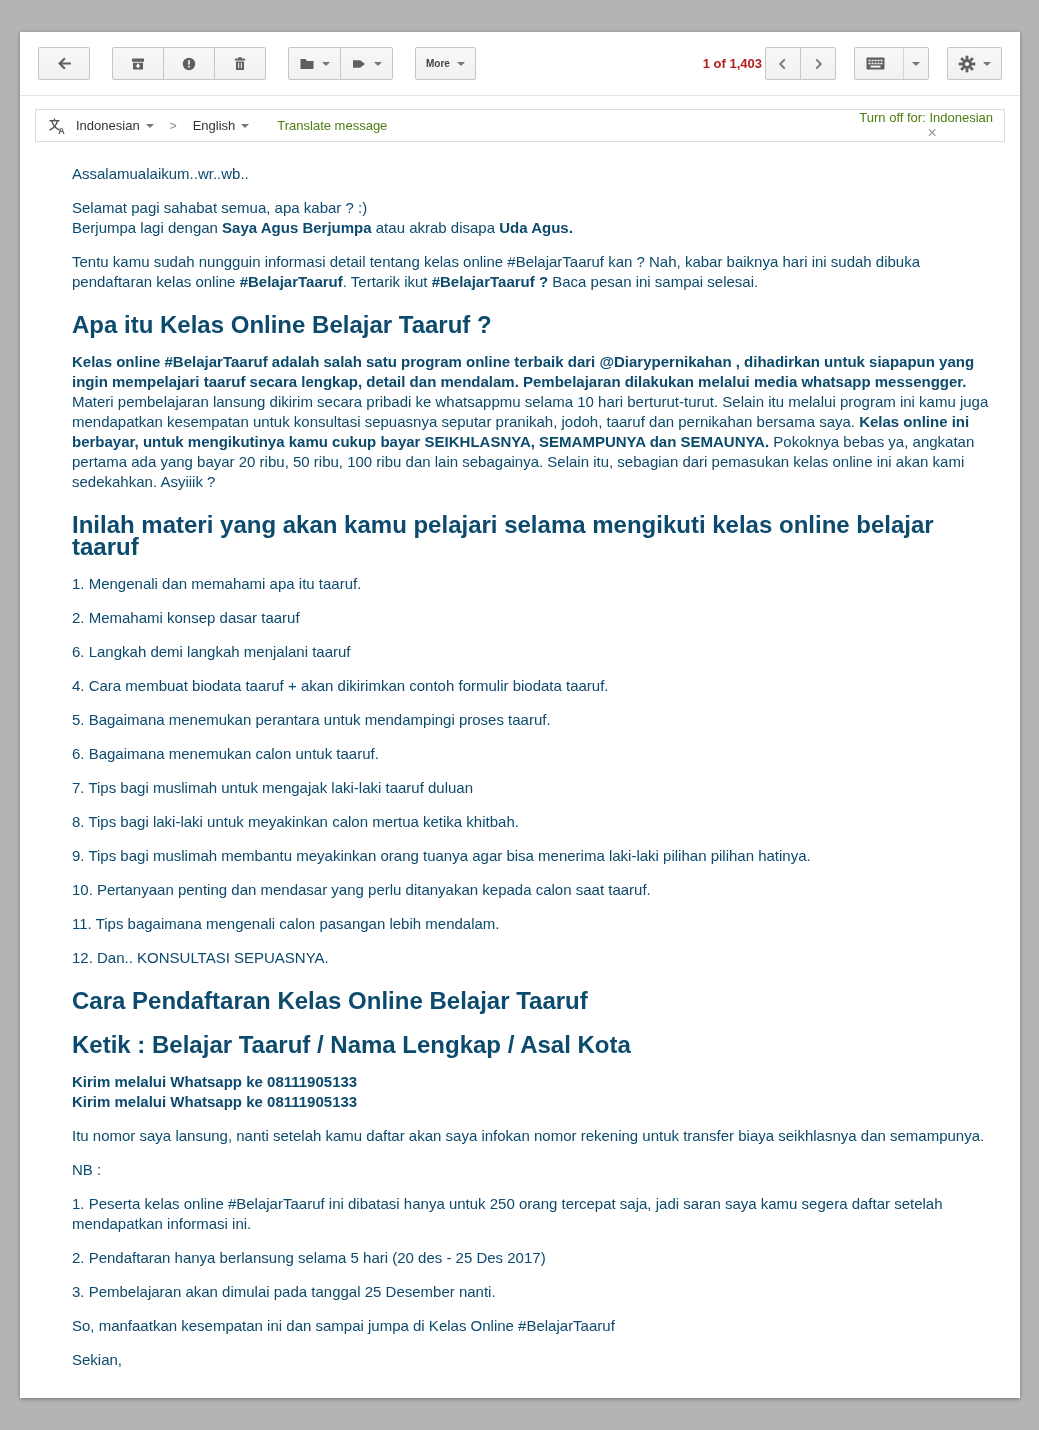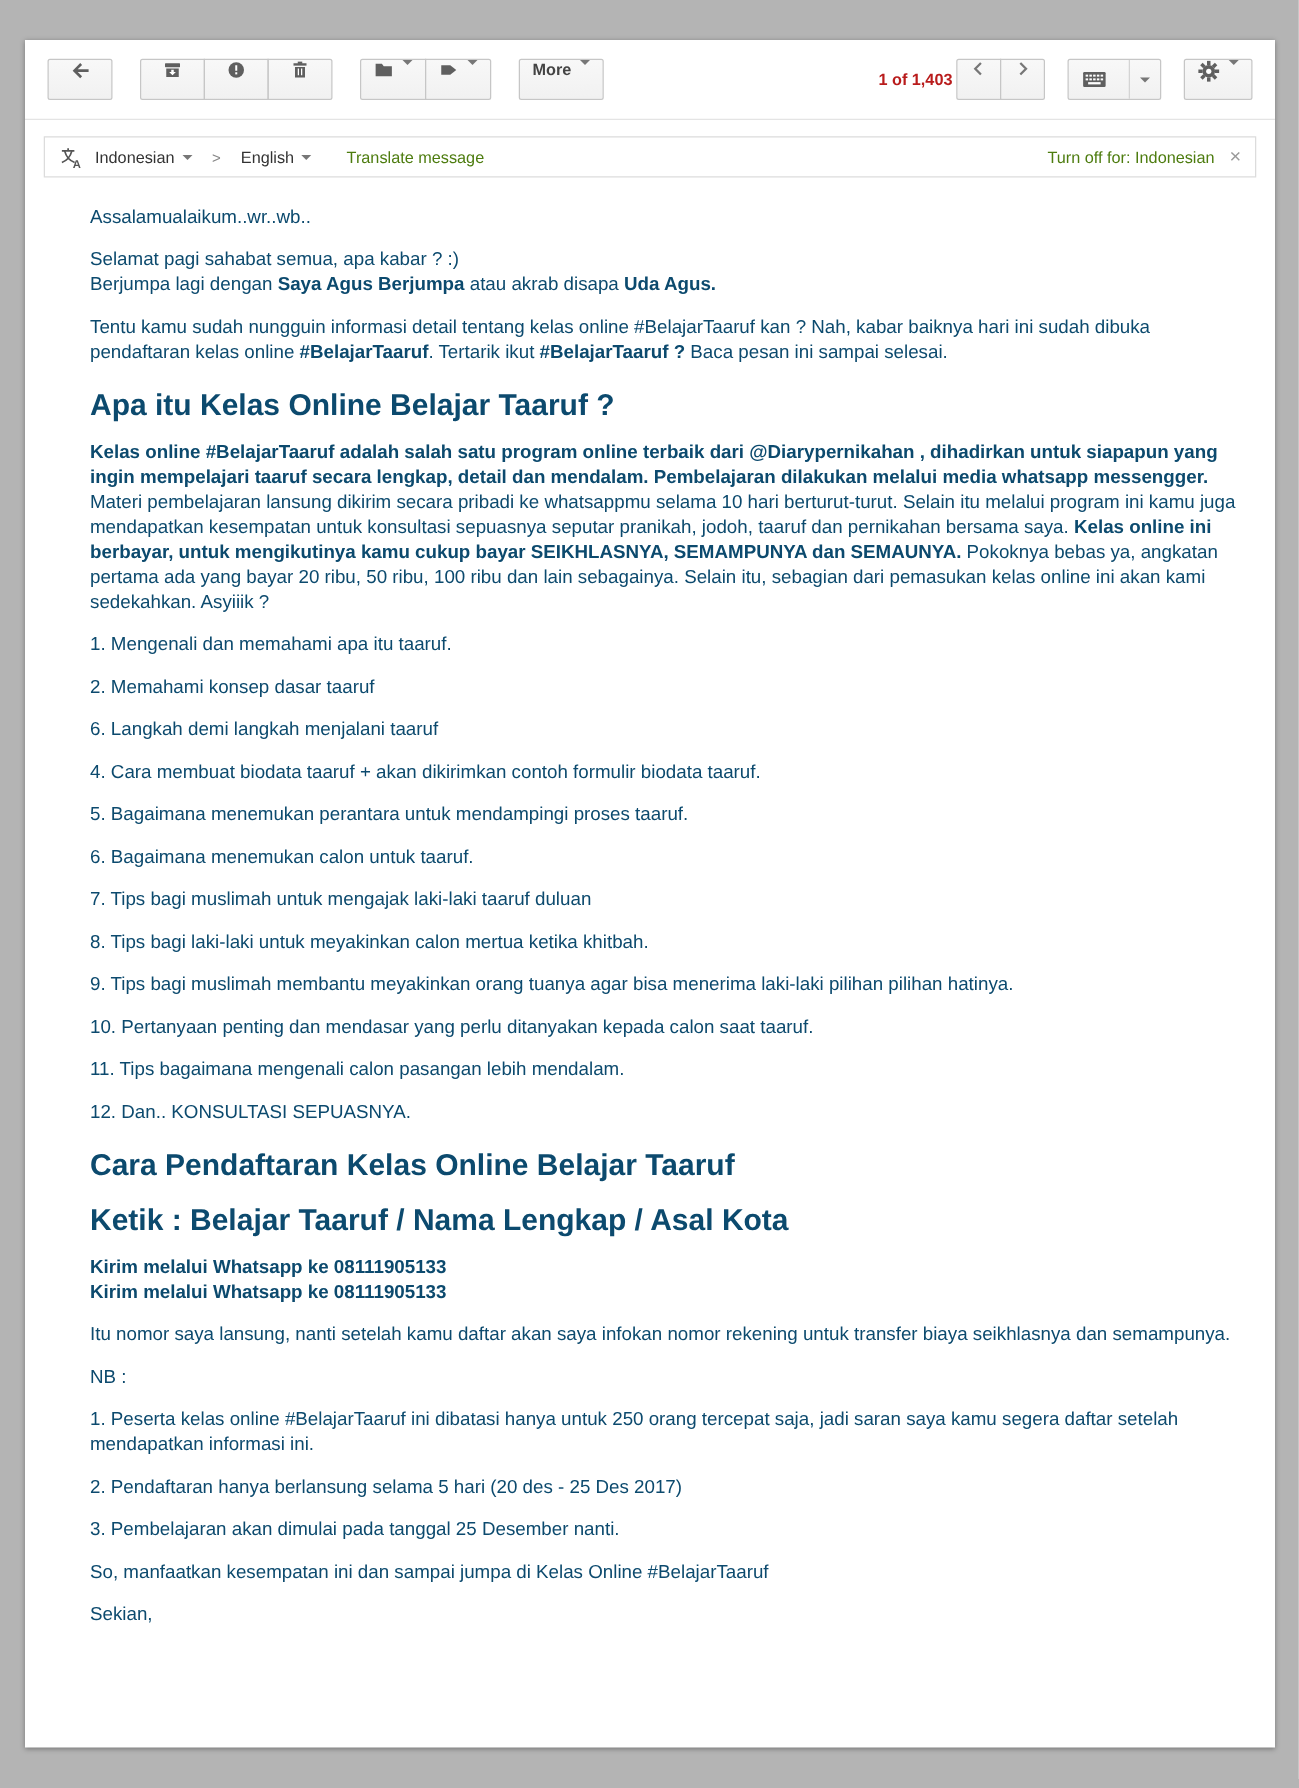--- a/index.html
+++ b/index.html
@@ -17,22 +17,22 @@
 
   
   .toolbar {
     height:64px; border-bottom:1px solid #e4e4e4;
     display:flex; align-items:center; padding:0 18px;
   }
   .btn {
     height:33px; min-width:52px; padding:0 10px;
     border:1px solid #c6c6c6; border-radius:2px;
     background:linear-gradient(#f8f8f8,#f1f1f1);
-    display:flex; justify-content:center; gap:7px;
-    color:#444; font-size:13px; font-weight:bold; cursor:pointer;
+    display:flex; align-items:center; justify-content:center; gap:7px;
+    color:#444; font-size:10px; font-weight:bold; cursor:pointer;
   }
   .btn svg { display:block; }
   .btn-group { display:flex; }
   .btn-group .btn { border-radius:0; margin-left:-1px; }
   .btn-group .btn:first-child { border-radius:2px 0 0 2px; margin-left:0; }
   .btn-group .btn:last-child { border-radius:0 2px 2px 0; }
   .tb-gap { width:22px; }
   .tb-gap-sm { width:18px; }
   .toolbar-right { margin-left:auto; display:flex; align-items:center; }
   .pagination { font-size:13px; font-weight:bold; color:#b91c1c; margin-right:3px; white-space:nowrap; }
@@ -50,21 +50,21 @@
   .translate-bar {
     margin:13px 15px 0 15px; height:33px;
     border:1px solid #dcdcdc;
     display:flex; align-items:center; padding:0 11px;
     font-size:13px; color:#333;
   }
   .lang-select { display:flex; align-items:center; gap:6px; cursor:pointer; }
   .lang-sep { color:#888; margin:0 16px; font-size:12px; }
   .t-link { color:#4d7c0f; cursor:pointer; text-decoration:none; }
   .translate-msg { margin-left:28px; }
-  .translate-right { margin-left:auto; display:flex; align-items:center; }
+  .translate-right { margin-left:auto; display:flex; align-items:center;flex-direction:column; }
   .close-x { color:#999; font-size:16px; margin-left:12px; cursor:pointer; line-height:1; }
   .t-icon { margin-right:9px; display:flex; align-items:center; }
 
   
   .email-body {
     padding:22px 30px 0 52px;
     font-size:15px; line-height:20px; color:#0c4a6e;
   }
   .block { margin:0 0 14px 0; }
   .block.tight { margin-top:-14px; }
@@ -245,20 +245,21 @@
       </span>
     </div>
 
     <div class="email-body">
         <div class="block p"><span>Assalamualaikum..wr..wb..</span></div>
         <div class="block p"><span>Selamat pagi sahabat semua, apa kabar ? :)</span></div>
         <div class="block p tight"><span>Berjumpa lagi dengan </span><span class="bold">Saya Agus Berjumpa</span><span> atau akrab disapa </span><span class="bold">Uda Agus.</span></div>
         <div class="block p"><span>Tentu kamu sudah nungguin informasi detail tentang kelas online #BelajarTaaruf kan ? Nah, kabar baiknya hari ini sudah dibuka pendaftaran kelas online </span><span class="bold">#BelajarTaaruf</span><span>. Tertarik ikut </span><span class="bold">#BelajarTaaruf ?</span><span> Baca pesan ini sampai selesai.</span></div>
         <div class="block h2"><span>Apa itu Kelas Online Belajar Taaruf ?</span></div>
         <div class="block p"><span class="bold">Kelas online #BelajarTaaruf adalah salah satu program online terbaik dari @Diarypernikahan , dihadirkan untuk siapapun yang ingin mempelajari taaruf secara lengkap, detail dan mendalam. Pembelajaran dilakukan melalui media whatsapp messengger. </span><span>Materi pembelajaran lansung dikirim secara pribadi ke whatsappmu selama 10 hari berturut-turut. Selain itu melalui program ini kamu juga mendapatkan kesempatan untuk konsultasi sepuasnya seputar pranikah, jodoh, taaruf dan pernikahan bersama saya. </span><span class="bold">Kelas online ini berbayar, untuk mengikutinya kamu cukup bayar SEIKHLASNYA, SEMAMPUNYA dan SEMAUNYA.</span><span> Pokoknya bebas ya, angkatan pertama ada yang bayar 20 ribu, 50 ribu, 100 ribu dan lain sebagainya. Selain itu, sebagian dari pemasukan kelas online ini akan kami sedekahkan. Asyiiik ?</span></div>
+        <div class="block h2"><span>Inilah materi yang akan kamu pelajari selama mengikuti kelas online belajar taaruf</span></div>
         <div class="block p"><span>1. Mengenali dan memahami apa itu taaruf.</span></div>
         <div class="block p"><span>2. Memahami konsep dasar taaruf</span></div>
         <div class="block p"><span>6. Langkah demi langkah menjalani taaruf</span></div>
         <div class="block p"><span>4. Cara membuat biodata taaruf + akan dikirimkan contoh formulir biodata taaruf.</span></div>
         <div class="block p"><span>5. Bagaimana menemukan perantara untuk mendampingi proses taaruf.</span></div>
         <div class="block p"><span>6. Bagaimana menemukan calon untuk taaruf.</span></div>
         <div class="block p"><span>7. Tips bagi muslimah untuk mengajak laki-laki taaruf duluan</span></div>
         <div class="block p"><span>8. Tips bagi laki-laki untuk meyakinkan calon mertua ketika khitbah.</span></div>
         <div class="block p"><span>9. Tips bagi muslimah membantu meyakinkan orang tuanya agar bisa menerima laki-laki pilihan pilihan hatinya.</span></div>
         <div class="block p"><span>10. Pertanyaan penting dan mendasar yang perlu ditanyakan kepada calon saat taaruf.</span></div>

